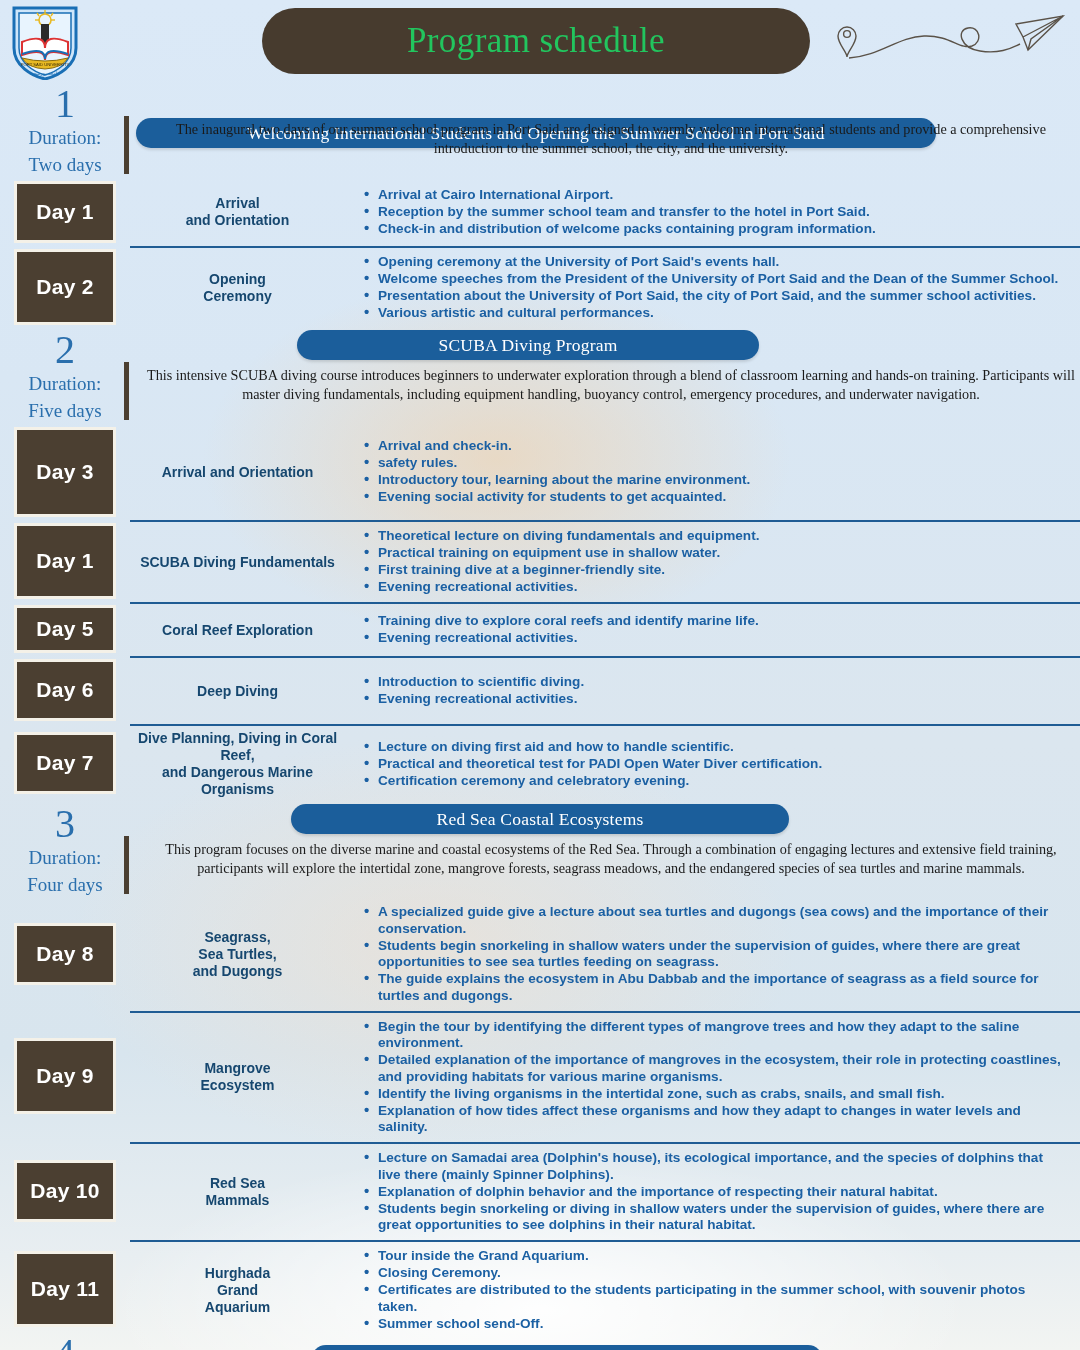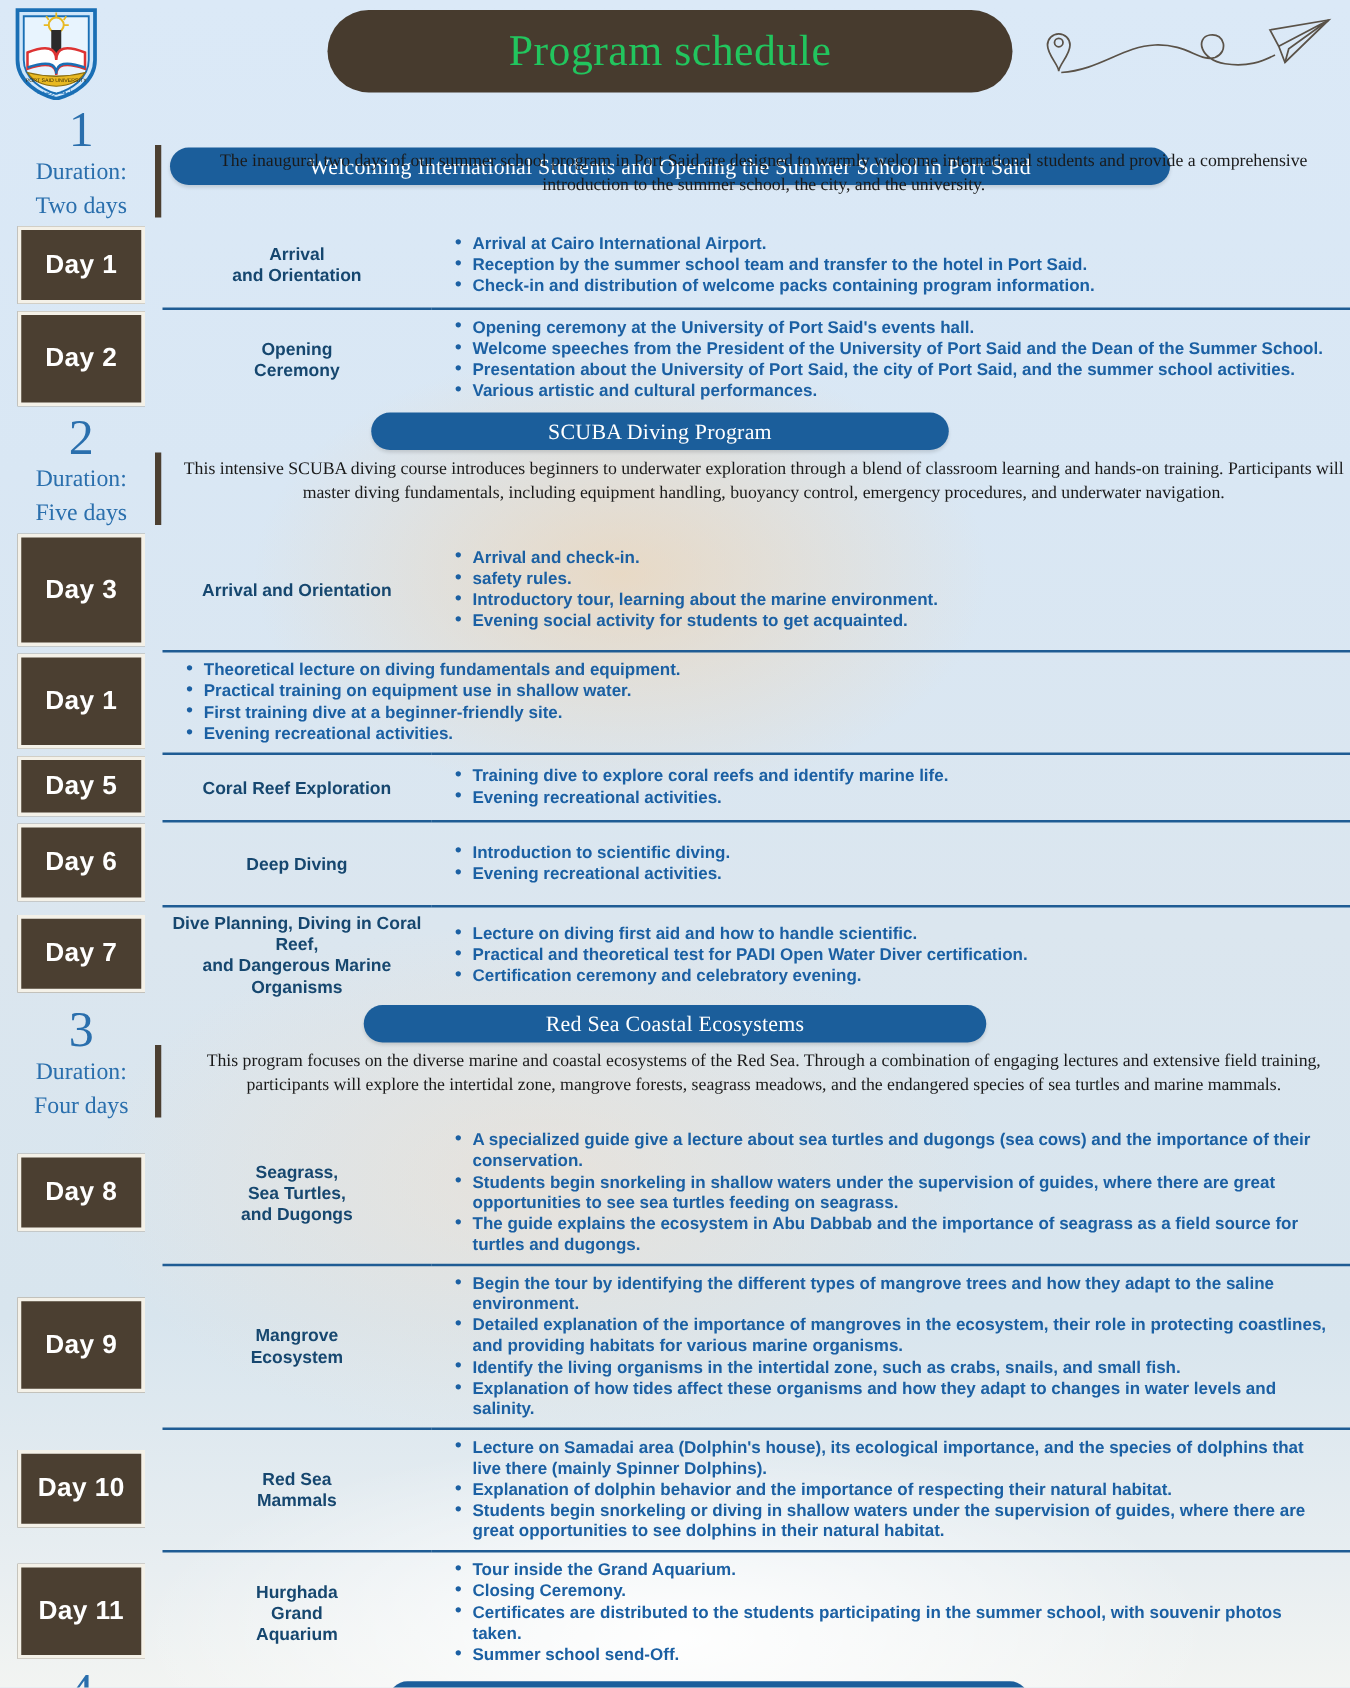--- a/index.html
+++ b/index.html
@@ -281,20 +281,21 @@
                 <li> safety rules.</li>
                 <li>Introductory tour, learning about the marine environment.</li>
                 <li>Evening social activity for students to get acquainted.</li>
               </ul>
             </div>
           </div>
           <div class="day-row">
             <div class="daybox-cell">
               <div class="daybox" style="min-height: 76px;">Day 1</div>
             </div>
+            <div class="topic" style="flex-basis: 215px; width: 215px;">SCUBA Diving Fundamentals</div>
             <div class="bullets">
               <ul>
                 <li>Theoretical lecture on diving fundamentals and equipment.</li>
                 <li>Practical training on equipment use in shallow water.</li>
                 <li>First training dive at a beginner-friendly site.</li>
                 <li>Evening recreational activities.</li>
               </ul>
             </div>
           </div>
           <div class="day-row">

